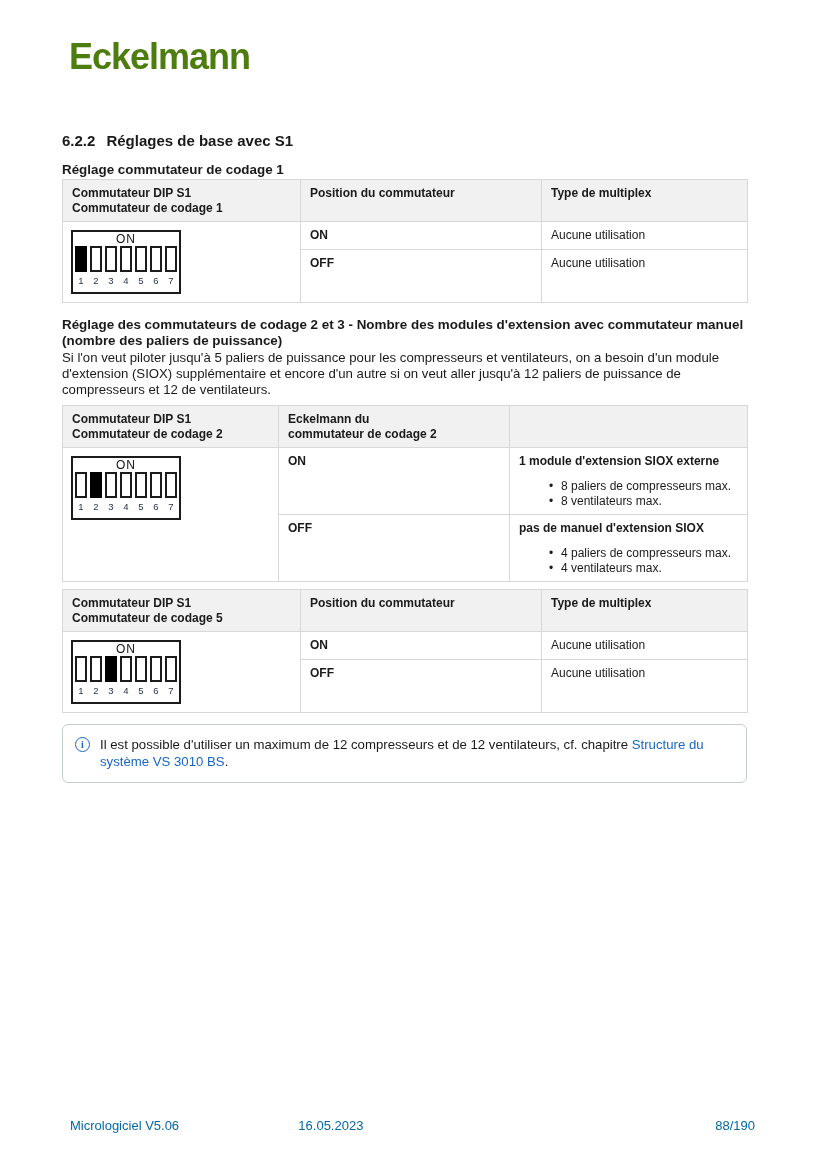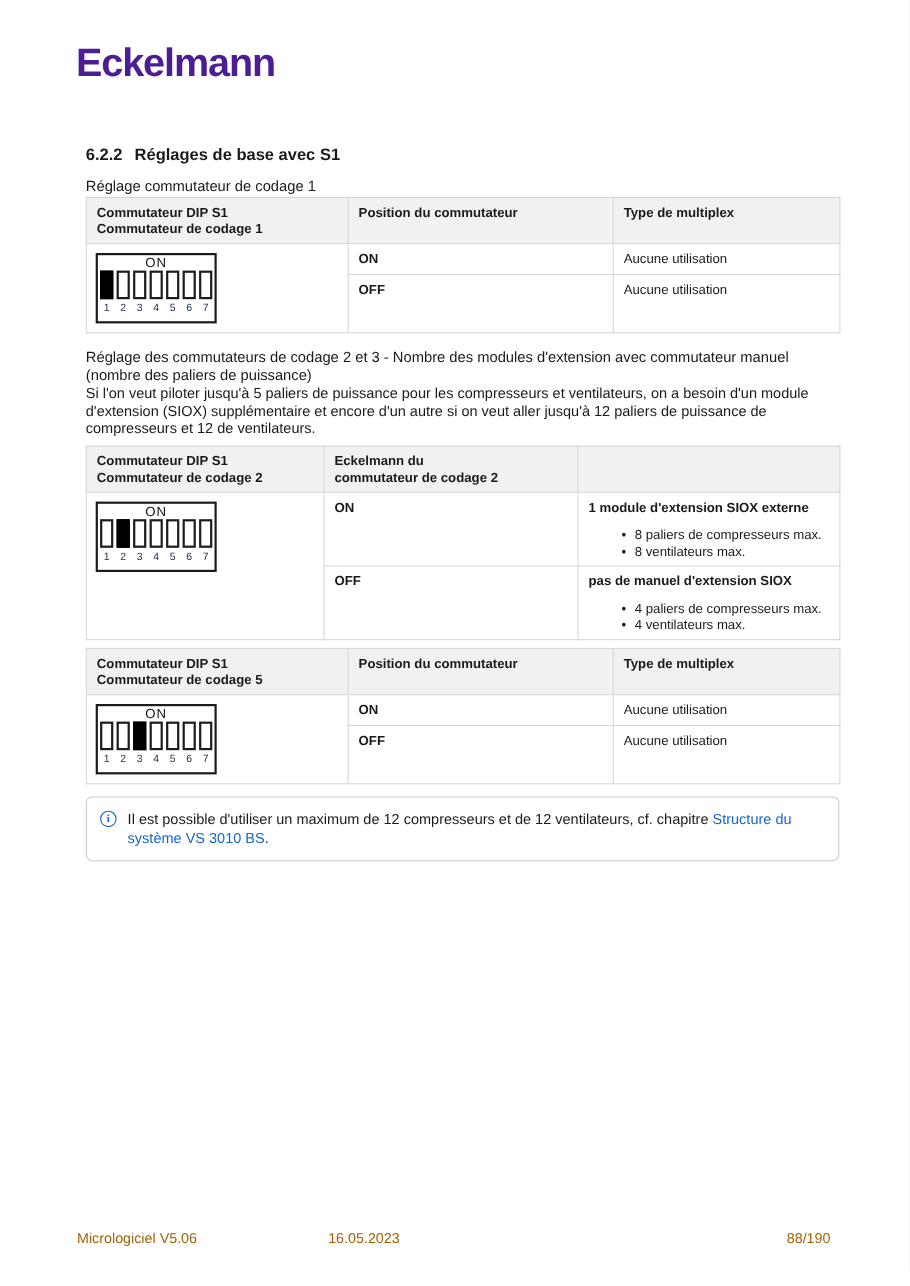--- a/index.html
+++ b/index.html
@@ -4,28 +4,28 @@
 <style>
   * { margin:0; padding:0; box-sizing:border-box; }
   html,body { background:#e8e8e8; }
   .page {
     position:relative; width:827px; height:1169px; margin:0 auto;
     background:#ffffff; font-family:"Liberation Sans", sans-serif; color:#1a1a1a;
     overflow:hidden;
   }
   .logo {
     position:absolute; left:69px; top:36px;
-    font-size:36px; font-weight:bold; letter-spacing:-1px; color:#4c1d95;
-  }
-  .content { position:absolute; left:78px; top:132px; width:685px; }
+    font-size:36px; font-weight:bold; letter-spacing:-1px; color:#4d7c0f;
+  }
+  .content { position:absolute; left:62px; top:132px; width:685px; }
 
   .section-heading { font-size:15px; font-weight:bold; margin-bottom:13px; }
   .section-heading .num { margin-right:11px; }
 
-  .block-heading { font-size:13.4px; font-weight:normal; line-height:16.5px; }
+  .block-heading { font-size:13.4px; font-weight:bold; line-height:16.5px; }
   p.body { font-size:13.2px; line-height:16px; }
   .para-group { margin-bottom:7px; }
 
   table { border-collapse:collapse; width:685px; table-layout:fixed; margin-bottom:7px; }
   th, td { border:1px solid #d8d8d8; padding:6px 9px 5px 9px; vertical-align:top; text-align:left; }
   thead th { background:#f1f1f1; font-size:12px; font-weight:bold; line-height:15px; }
   td { font-size:12px; line-height:15px; }
   td.pos { font-weight:bold; }
   .res-title { font-weight:bold; }
   .t13 col:nth-child(1){width:238px}.t13 col:nth-child(2){width:241px}.t13 col:nth-child(3){width:206px}
@@ -54,21 +54,21 @@
   .info-icon {
     flex:none; width:15px; height:15px; margin-top:1px;
     border:1.5px solid #1767c2; border-radius:50%; color:#1767c2;
     display:flex; align-items:center; justify-content:center;
     font-size:10px; font-weight:bold; font-family:"Liberation Serif", serif;
   }
   .note a, .note .link { color:#1767c2; text-decoration:none; cursor:pointer; }
 
   .footer {
     position:absolute; left:70px; top:1118px; width:685px;
-    display:flex; font-size:13px; color:#a16207;
+    display:flex; font-size:13px; color:#0369a1;
   }
   .footer .fl { flex:1; text-align:left; }
   .footer .fc { flex:1; text-align:left; }
   .footer .fr { flex:1; text-align:right; }
 </style>
 </head>
 <body>
 
 <div class="page">
 

